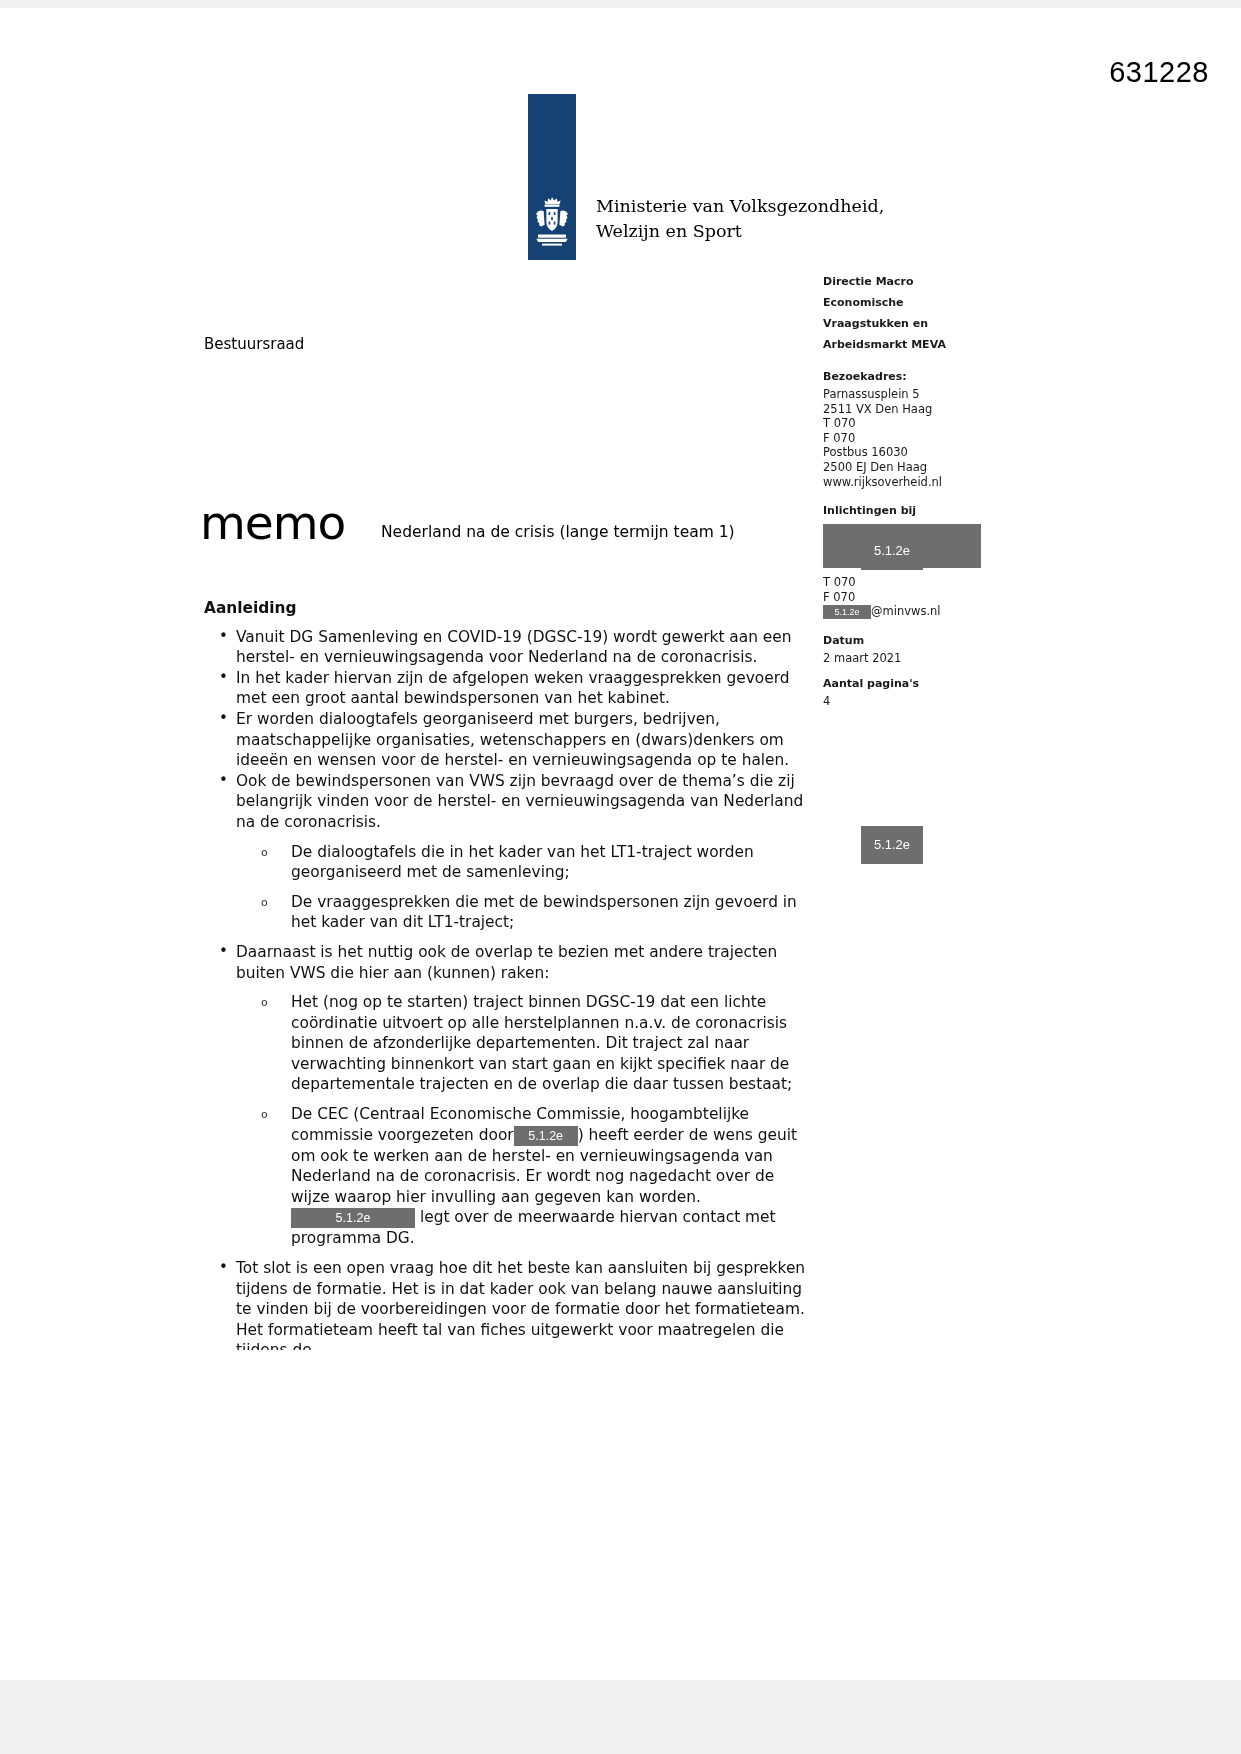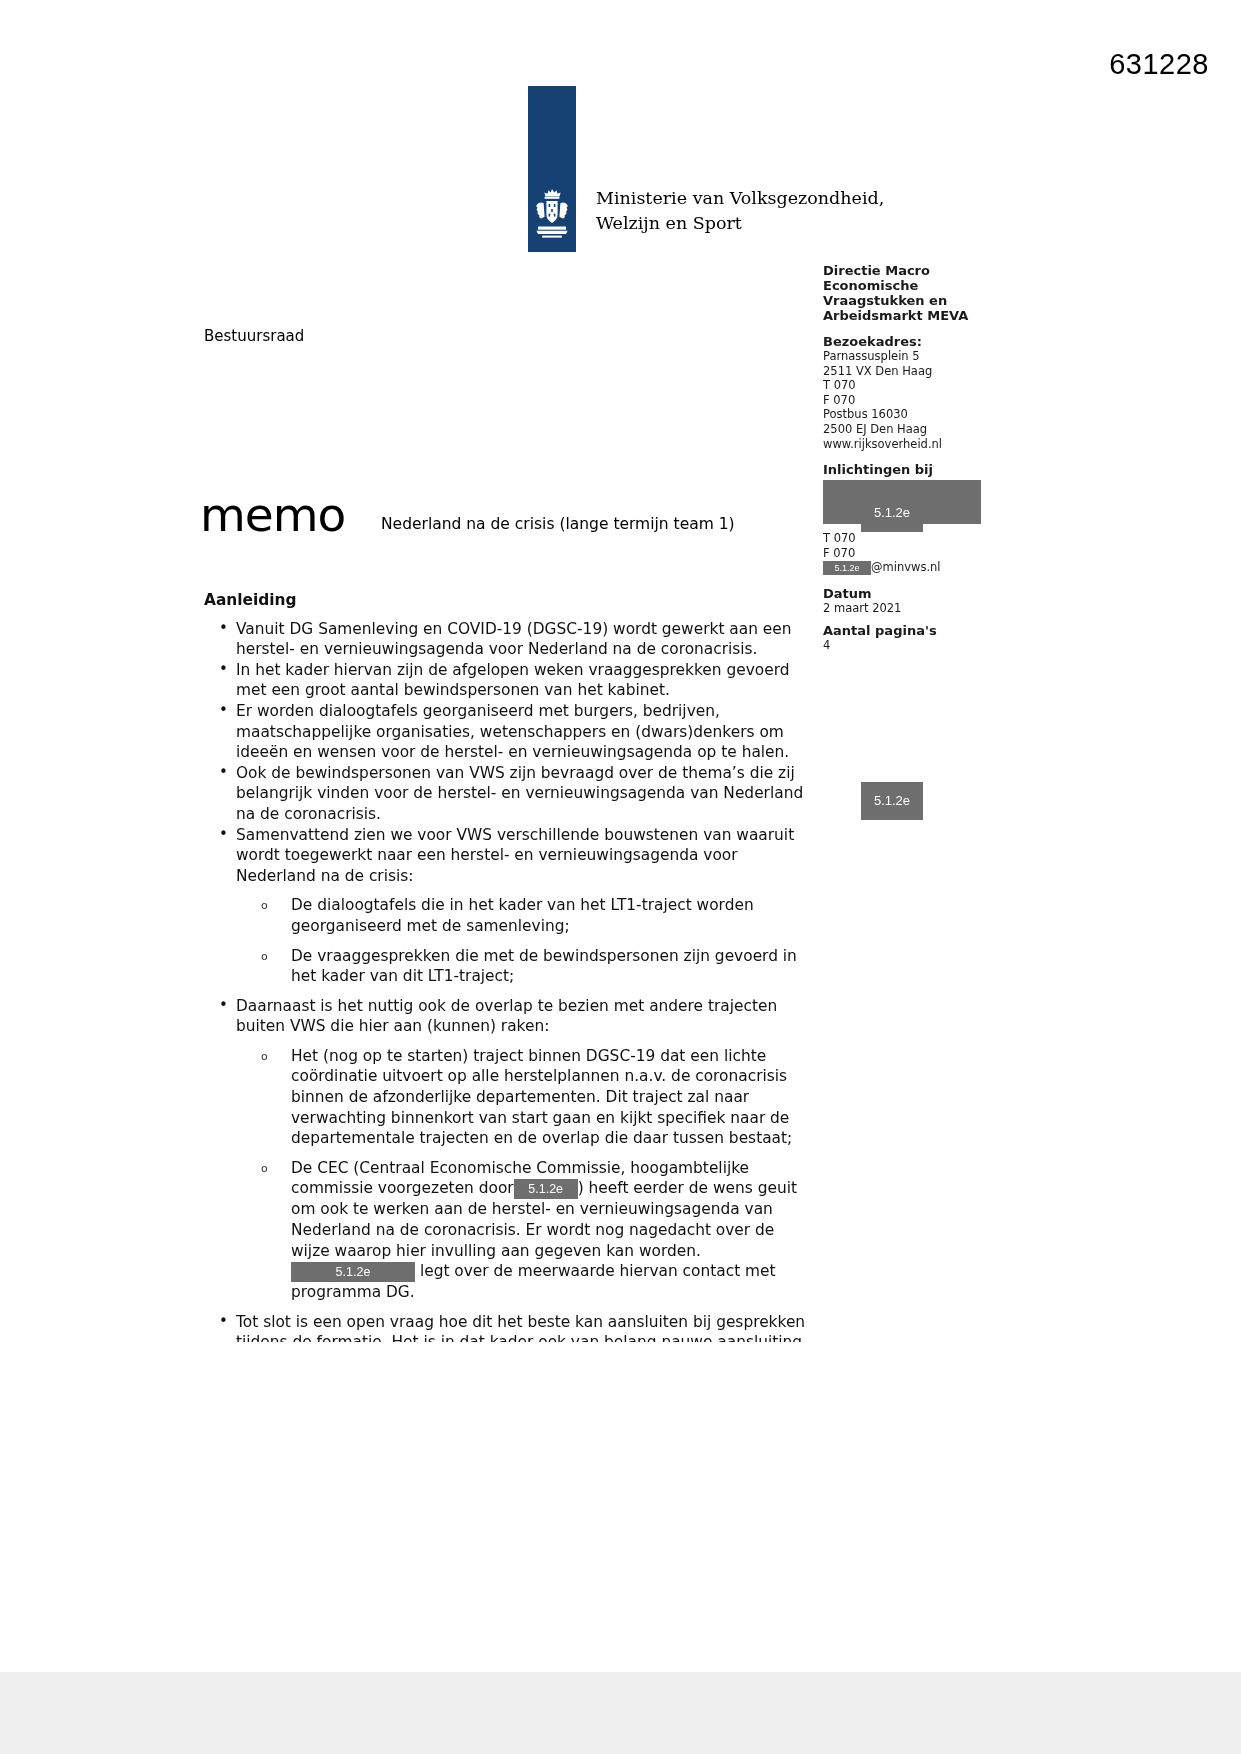--- a/index.html
+++ b/index.html
@@ -9,21 +9,21 @@
   }
   body {
     font-family: "DejaVu Sans", sans-serif;
     width: 1241px;
     height: 1754px;
     position: relative;
     overflow: hidden;
   }
   .page {
     position: absolute;
-    left: 0; top: 0;
+    left: 0; top: 8px;
     width: 1241px;
     height: 1672px;
     background: #ffffff;
   }
   .scan-edge-bottom {
     position: absolute;
     left: 0; bottom: 0;
     width: 1241px; height: 330px;
     background: #ffffff;
   }
@@ -110,22 +110,22 @@
     position: absolute;
     left: 823px;
     top: 263px;
     width: 190px;
     font-size: 11.5px;
     line-height: 14.6px;
     color: #1a1a1a;
   }
   .sb-head {
     font-weight: bold;
-    font-size: 13px;
-    line-height: 15px;
+    font-size: 11px;
+    line-height: 21px;
   }
   .sb-line { white-space: nowrap; }
   .sb-gap { height: 11px; }
   .sb-gap-sm { height: 7px; }
 
   .redact {
     display: inline-block;
     background: #6e6e6e;
     color: #ffffff;
     text-align: center;
@@ -317,21 +317,20 @@
     <div class="sb-line">4</div>
   </div>
 
   <div class="body-area">
     <div class="section-title">Aanleiding</div>
     <ul class="lvl1">
       <li>Vanuit DG Samenleving en COVID-19 (DGSC-19) wordt gewerkt aan een herstel- en vernieuwingsagenda voor Nederland na de coronacrisis.</li>
       <li>In het kader hiervan zijn de afgelopen weken vraaggesprekken gevoerd met een groot aantal bewindspersonen van het kabinet.</li>
       <li>Er worden dialoogtafels georganiseerd met burgers, bedrijven, maatschappelijke organisaties, wetenschappers en (dwars)denkers om ideeën en wensen voor de herstel- en vernieuwingsagenda op te halen.</li>
       <li>Ook de bewindspersonen van VWS zijn bevraagd over de thema’s die zij belangrijk vinden voor de herstel- en vernieuwingsagenda van Nederland na de coronacrisis.</li>
-      <li>Samenvattend zien we voor VWS verschillende bouwstenen van waaruit wordt toegewerkt naar een herstel- en vernieuwingsagenda voor Nederland na de crisis:</li>
     </ul>
     <ul class="lvl2">
       <li>De dialoogtafels die in het kader van het LT1-traject worden georganiseerd met de samenleving;</li>
       <li>De vraaggesprekken die met de bewindspersonen zijn gevoerd in het kader van dit LT1-traject;</li>
     </ul>
     <ul class="lvl1">
       <li>Daarnaast is het nuttig ook de overlap te bezien met andere trajecten buiten VWS die hier aan (kunnen) raken:</li>
     </ul>
     <ul class="lvl2">
       <li>Het (nog op te starten) traject binnen DGSC-19 dat een lichte coördinatie uitvoert op alle herstelplannen n.a.v. de coronacrisis binnen de afzonderlijke departementen. Dit traject zal naar verwachting binnenkort van start gaan en kijkt specifiek naar de departementale trajecten en de overlap die daar tussen bestaat;</li>

